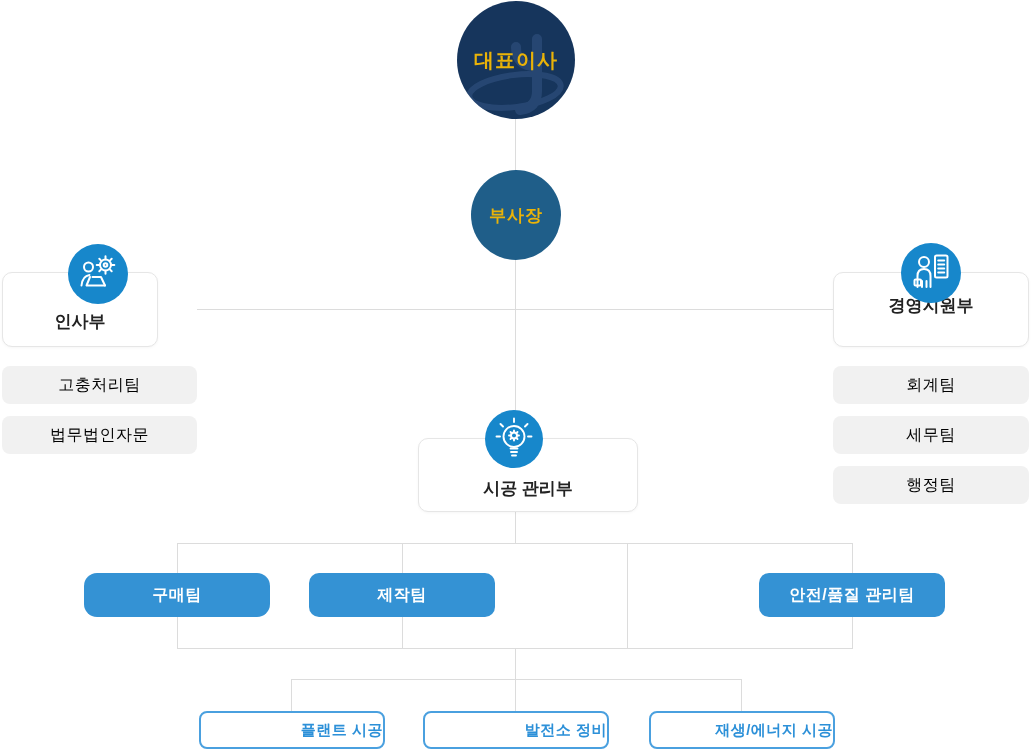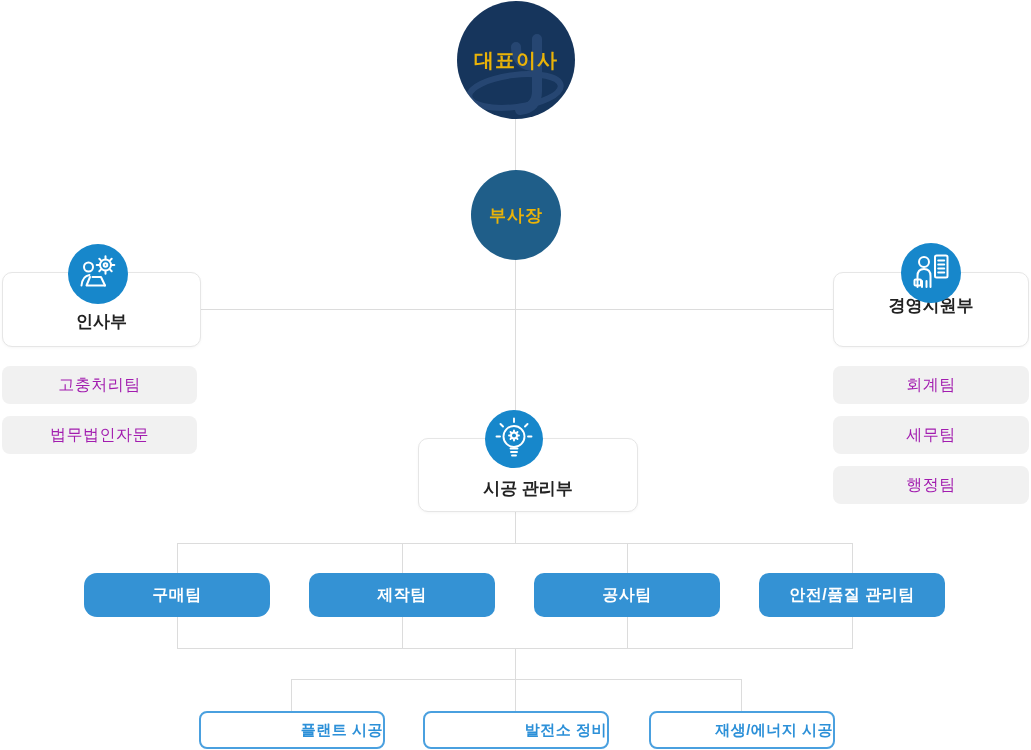--- a/index.html
+++ b/index.html
@@ -17,31 +17,31 @@
   .circle-node .wm{position:absolute;left:0;top:0;}
   .circle-node span{position:relative;z-index:2;letter-spacing:1px;}
   .ceo{left:457px;top:1px;width:118px;height:118px;background:#16355c;font-size:20px;}
   .vp{left:471px;top:170px;width:90px;height:90px;background:#1f5e89;font-size:17px;}
   .dept-box{
     position:absolute;background:#ffffff;border:1px solid #e6e6e6;border-radius:10px;
     box-shadow:0 1px 3px rgba(0,0,0,0.04);z-index:2;
     display:flex;align-items:flex-end;justify-content:center;
     font-size:17px;font-weight:bold;color:#222222;
   }
-  .dept-hr{left:2px;top:272px;width:199px;height:75px;padding-bottom:13px;box-sizing:border-box;}
+  .dept-hr{left:2px;top:272px;width:156px;height:75px;padding-bottom:13px;box-sizing:border-box;}
   .dept-support{left:833px;top:272px;width:196px;height:75px;padding-bottom:29px;box-sizing:border-box;}
   .dept-construction{left:418px;top:438px;width:220px;height:74px;padding-bottom:11px;box-sizing:border-box;}
   .icon-circle{
     position:absolute;border-radius:50%;background:#1787cb;z-index:4;
     display:flex;align-items:center;justify-content:center;
   }
   .gray-box{
     position:absolute;background:#f1f1f1;border-radius:8px;height:38px;z-index:2;
     display:flex;align-items:center;justify-content:center;
-    font-size:16px;color:#a21caf;letter-spacing:0.5px;
+    font-size:16px;color:#000000;letter-spacing:0.5px;
   }
   .team-btn{
     position:absolute;background:#3492d4;border-radius:10px;width:186px;height:44px;top:573px;z-index:3;
     display:flex;align-items:center;justify-content:center;
     font-size:16px;font-weight:bold;color:#ffffff;letter-spacing:0.5px;
   }
   .field-box{
     position:absolute;background:#ffffff;border:2px solid #4aa0df;border-radius:8px;
     width:182px;height:34px;top:711px;z-index:3;box-sizing:content-box;
     display:flex;align-items:center;justify-content:flex-end;
@@ -146,23 +146,20 @@
   <div class="dept-box dept-construction">
     <span>시공 관리부</span>
   </div>
 
   <div class="team-btn" style="left:84px;border-radius:13px;">
     <span>구매팀</span>
   </div>
   <div class="team-btn" style="left:309px;">
     <span>제작팀</span>
   </div>
-  <div class="team-btn" style="left:534px;">
-    <span>공사팀</span>
-  </div>
   <div class="team-btn" style="left:759px;">
     <span>안전/품질 관리팀</span>
   </div>
 
   <div class="field-box" style="left:199px;">
     <span>플랜트 시공</span>
   </div>
   <div class="field-box" style="left:423px;">
     <span>발전소 정비</span>
   </div>

